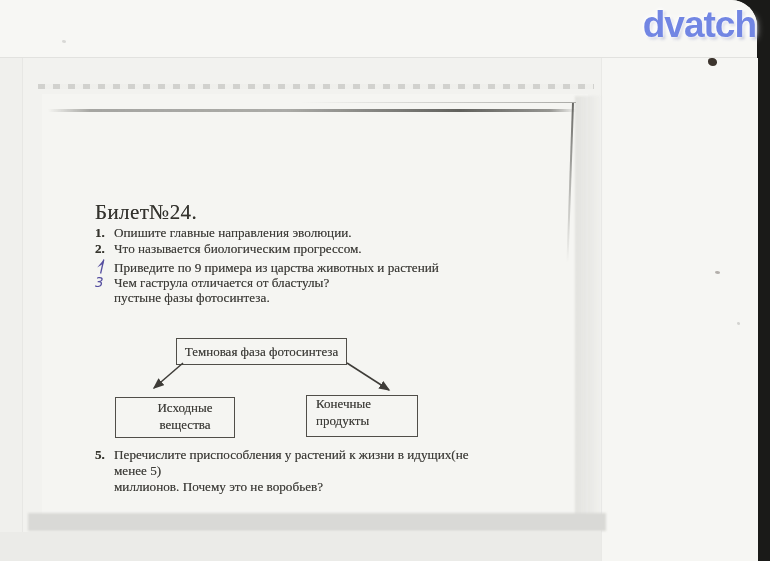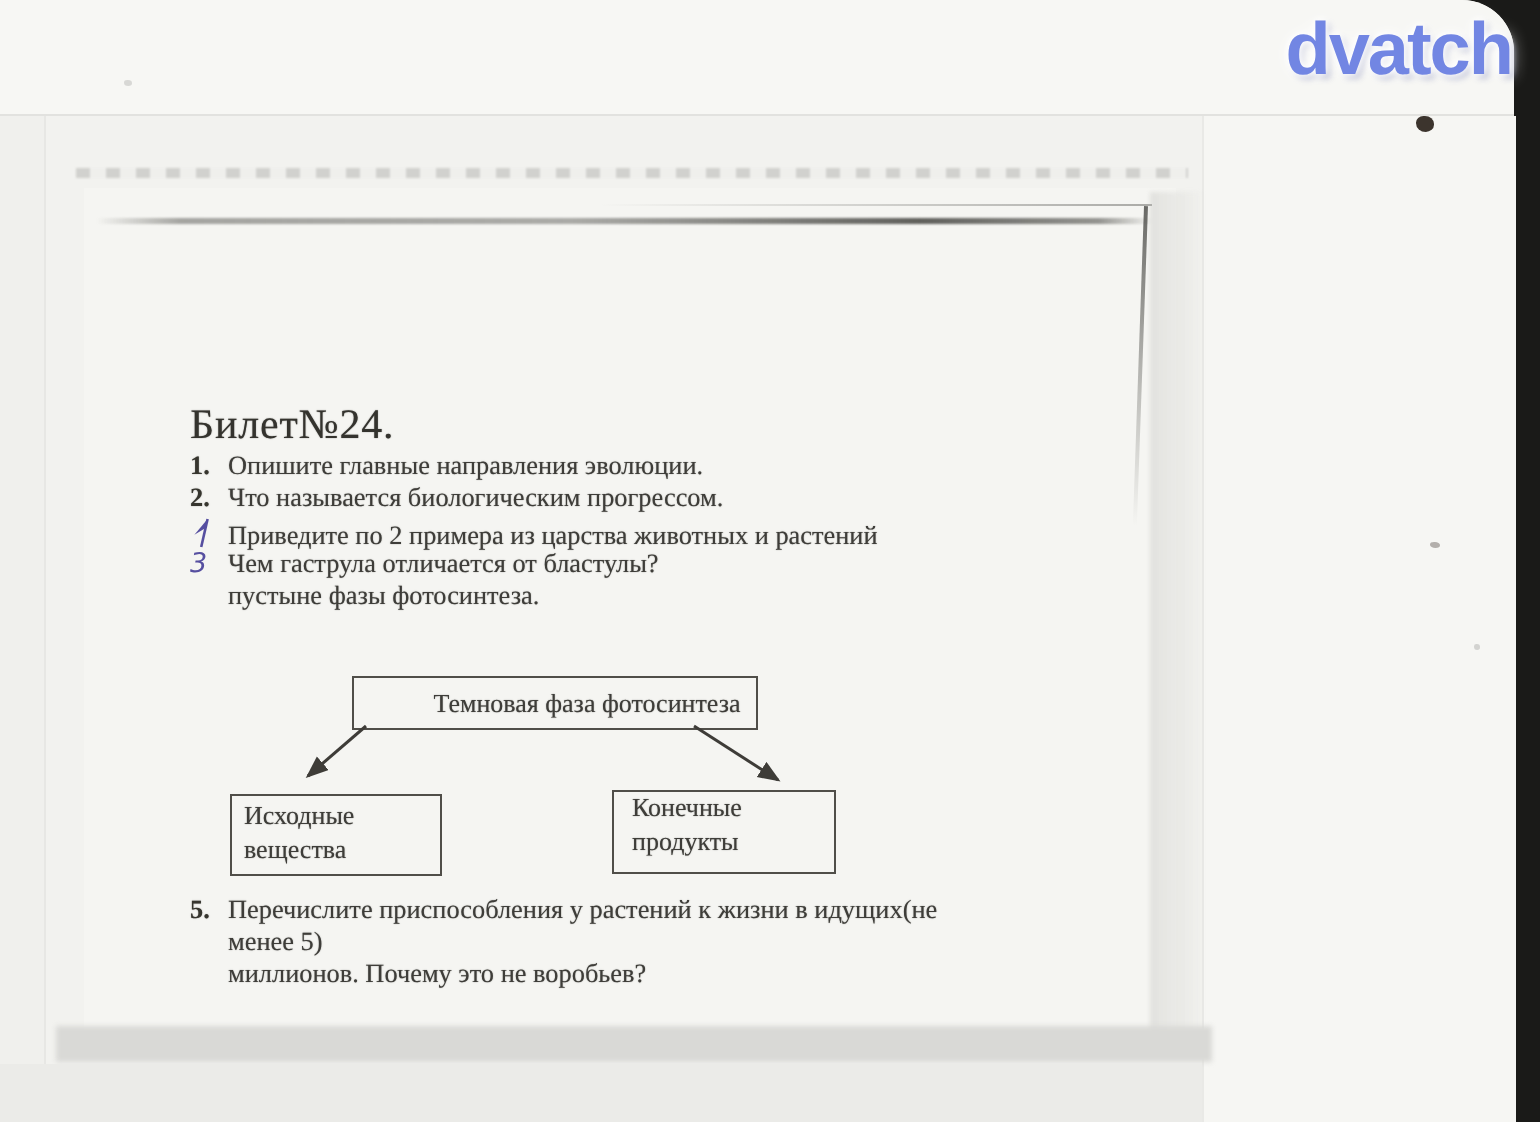--- a/index.html
+++ b/index.html
@@ -44,23 +44,23 @@
   .qblock.a{top:225px;}
   .qblock.b{top:447px;}
   .qline{height:16.2px;line-height:16.2px;white-space:nowrap;}
   .qnum{display:inline-block;width:19px;font-weight:bold;color:#36352e;}
   .qnum.ink{font-family:"DejaVu Sans",sans-serif;font-style:italic;font-weight:normal;
             color:#564fa0;font-size:13.5px;text-shadow:none;}
   .qnum.stroke svg{position:relative;top:2px;}
 
   
   .dbox{position:absolute;border:1px solid #504e49;color:#3e3d39;font-size:13px;
-        text-shadow:0 0 .6px rgba(62,61,57,.6);padding-left:32px;}
+        text-shadow:0 0 .6px rgba(62,61,57,.6);}
   .dbox.root{left:176px;top:338px;width:169px;height:25px;text-align:center;line-height:25px;}
-  .dbox.lbox{left:115px;top:397px;width:98px;height:37px;padding:2px 0 0 6px;line-height:16.5px;}
+  .dbox.lbox{left:115px;top:397px;width:98px;height:37px;padding:2px 0 0 20px;line-height:16.5px;text-align:center;}
   .dbox.rbox{left:306px;top:395px;width:101px;height:40px;padding:0 0 0 9px;line-height:16.5px;}
   .arrows{position:absolute;left:110px;top:358px;}
 
   
   .speck{position:absolute;border-radius:45% 55% 50% 60%;}
   .speck.s1{left:708px;top:58px;width:9px;height:8px;background:#3c342d;}
   .speck.s2{left:715px;top:271px;width:5px;height:3px;background:#b3afab;}
   .speck.s3{left:62px;top:40px;width:4px;height:3px;background:#d8d8d5;}
   .speck.s4{left:737px;top:322px;width:3px;height:3px;background:#d3d3d0;}
 
@@ -96,21 +96,21 @@
     <div class="qline">
       <span class="qnum">1.</span><span>Опишите главные направления эволюции.</span>
     </div>
     <div class="qline">
       <span class="qnum">2.</span><span>Что называется биологическим прогрессом.</span>
     </div>
     <div class="qline">
       <span class="qnum stroke"><svg width="11" height="15" viewBox="0 0 11 15">
             <path d="M8.8,0.5 L2.2,8.4 L8.2,4.8 Z" fill="#564fa0"></path>
             <path d="M8.8,0.5 L5.6,14.5" stroke="#564fa0" stroke-width="1.3" fill="none"></path>
-          </svg></span><span>Приведите по 2 примера из царства животных и растений</span>
+          </svg></span><span>Приведите по 9 примера из царства животных и растений</span>
     </div>
     <div class="qline">
       <span class="qnum ink">3</span><span>Чем гаструла отличается от бластулы?</span>
     </div>
     <div class="qline">
       <span class="qnum"></span><span>пустыне фазы фотосинтеза.</span>
     </div>
   </div>
 
   <div class="dbox root">Темновая фаза фотосинтеза</div>

